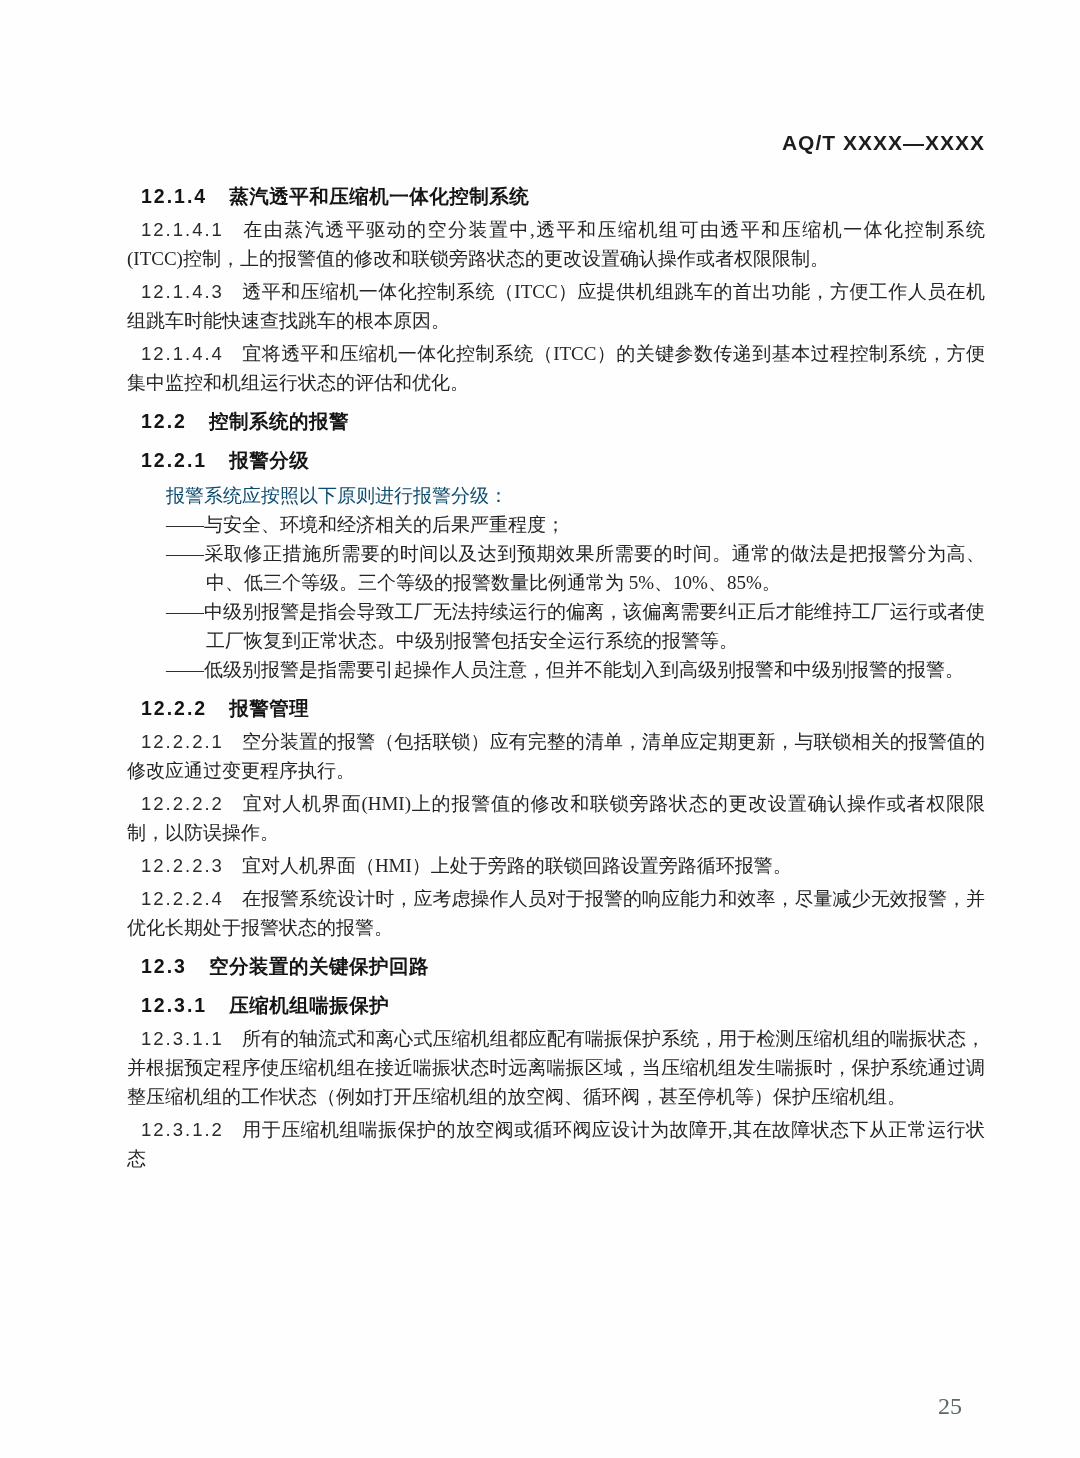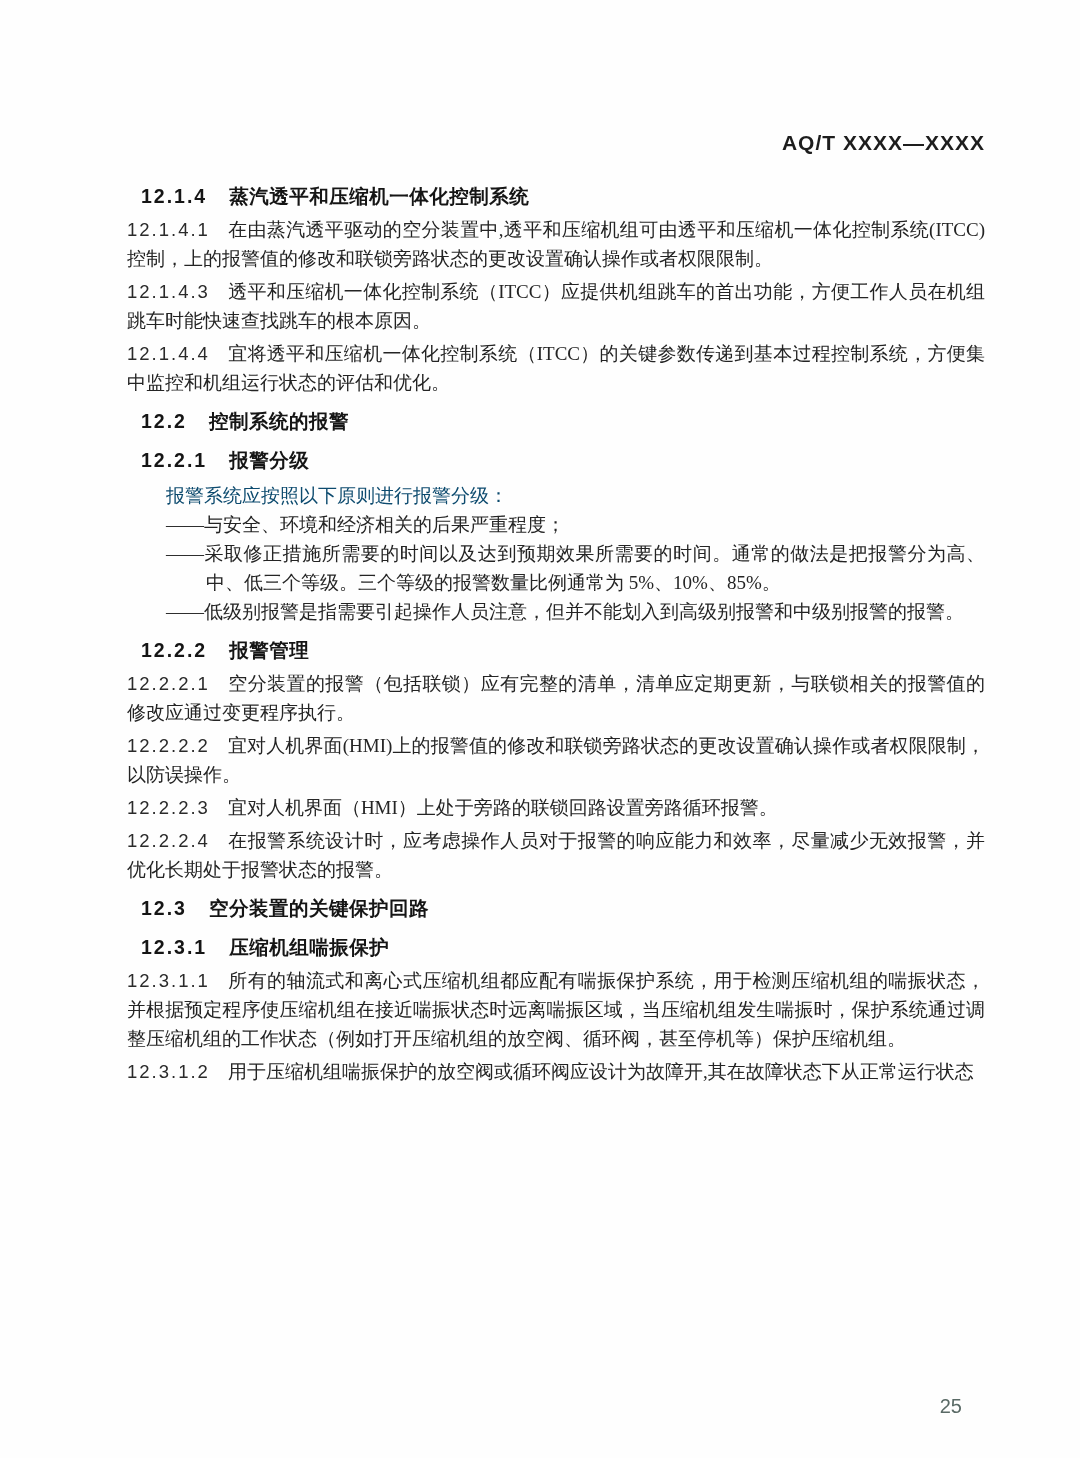--- a/index.html
+++ b/index.html
@@ -58,20 +58,21 @@
     text-align: justify;
     text-justify: inter-ideograph;
     color: #242424;
   }
   .clause .c-num {
     font-family: "Liberation Sans", "DejaVu Sans", sans-serif;
     font-size: 18.5px;
     color: #2a2a2a;
     letter-spacing: 2px;
     margin-right: 18px;
+    margin-left: 14px;
   }
   .intro {
     margin: 6px 0 0 0;
     padding-left: 39px;
     line-height: 29px;
     color: #0c4a6e;
   }
   .dash-list {
     margin: 0 0 2px 0;
     padding-left: 39px;
@@ -81,42 +82,43 @@
     padding-left: 40px;
     text-indent: -40px;
     text-align: justify;
     text-justify: inter-ideograph;
     color: #242424;
   }
   .page-number {
     position: absolute;
     top: 1394px;
     right: 118px;
-    font-family: Liberation Sans, sans-serif;
-    font-size: 20px;
+    font-family: Liberation Serif, serif;
+    font-size: 24px;
     color: #5a6a66;
     line-height: 24px;
   }
 </style>
 </head>
 <body>
 
 <div class="page">
   <div class="doc-header">AQ/T XXXX—XXXX</div>
   <div class="doc-body">
       <div class="heading"><span class="h-num">12.1.4</span><span class="h-title">蒸汽透平和压缩机一体化控制系统</span></div>
       <p class="clause"><span class="c-num">12.1.4.1</span><span class="c-text">在由蒸汽透平驱动的空分装置中,透平和压缩机组可由透平和压缩机一体化控制系统(ITCC)控制，上的报警值的修改和联锁旁路状态的更改设置确认操作或者权限限制。</span></p>
       <p class="clause"><span class="c-num">12.1.4.3</span><span class="c-text">透平和压缩机一体化控制系统（ITCC）应提供机组跳车的首出功能，方便工作人员在机组跳车时能快速查找跳车的根本原因。</span></p>
       <p class="clause"><span class="c-num">12.1.4.4</span><span class="c-text">宜将透平和压缩机一体化控制系统（ITCC）的关键参数传递到基本过程控制系统，方便集中监控和机组运行状态的评估和优化。</span></p>
       <div class="heading"><span class="h-num">12.2</span><span class="h-title">控制系统的报警</span></div>
       <div class="heading"><span class="h-num">12.2.1</span><span class="h-title">报警分级</span></div>
       <p class="intro">报警系统应按照以下原则进行报警分级：</p>
       <div class="dash-list">
         <div class="dash-item"><span class="dash-marker">——</span><span class="li-text">与安全、环境和经济相关的后果严重程度；</span></div>
         <div class="dash-item"><span class="dash-marker">——</span><span class="li-text">采取修正措施所需要的时间以及达到预期效果所需要的时间。通常的做法是把报警分为高、中、低三个等级。三个等级的报警数量比例通常为 5%、10%、85%。</span></div>
+        <div class="dash-item"><span class="dash-marker">——</span><span class="li-text">中级别报警是指会导致工厂无法持续运行的偏离，该偏离需要纠正后才能维持工厂运行或者使工厂恢复到正常状态。中级别报警包括安全运行系统的报警等。</span></div>
         <div class="dash-item"><span class="dash-marker">——</span><span class="li-text">低级别报警是指需要引起操作人员注意，但并不能划入到高级别报警和中级别报警的报警。</span></div>
       </div>
       <div class="heading"><span class="h-num">12.2.2</span><span class="h-title">报警管理</span></div>
       <p class="clause"><span class="c-num">12.2.2.1</span><span class="c-text">空分装置的报警（包括联锁）应有完整的清单，清单应定期更新，与联锁相关的报警值的修改应通过变更程序执行。</span></p>
       <p class="clause"><span class="c-num">12.2.2.2</span><span class="c-text">宜对人机界面(HMI)上的报警值的修改和联锁旁路状态的更改设置确认操作或者权限限制，以防误操作。</span></p>
       <p class="clause"><span class="c-num">12.2.2.3</span><span class="c-text">宜对人机界面（HMI）上处于旁路的联锁回路设置旁路循环报警。</span></p>
       <p class="clause"><span class="c-num">12.2.2.4</span><span class="c-text">在报警系统设计时，应考虑操作人员对于报警的响应能力和效率，尽量减少无效报警，并优化长期处于报警状态的报警。</span></p>
       <div class="heading"><span class="h-num">12.3</span><span class="h-title">空分装置的关键保护回路</span></div>
       <div class="heading"><span class="h-num">12.3.1</span><span class="h-title">压缩机组喘振保护</span></div>
       <p class="clause"><span class="c-num">12.3.1.1</span><span class="c-text">所有的轴流式和离心式压缩机组都应配有喘振保护系统，用于检测压缩机组的喘振状态，并根据预定程序使压缩机组在接近喘振状态时远离喘振区域，当压缩机组发生喘振时，保护系统通过调整压缩机组的工作状态（例如打开压缩机组的放空阀、循环阀，甚至停机等）保护压缩机组。</span></p>

